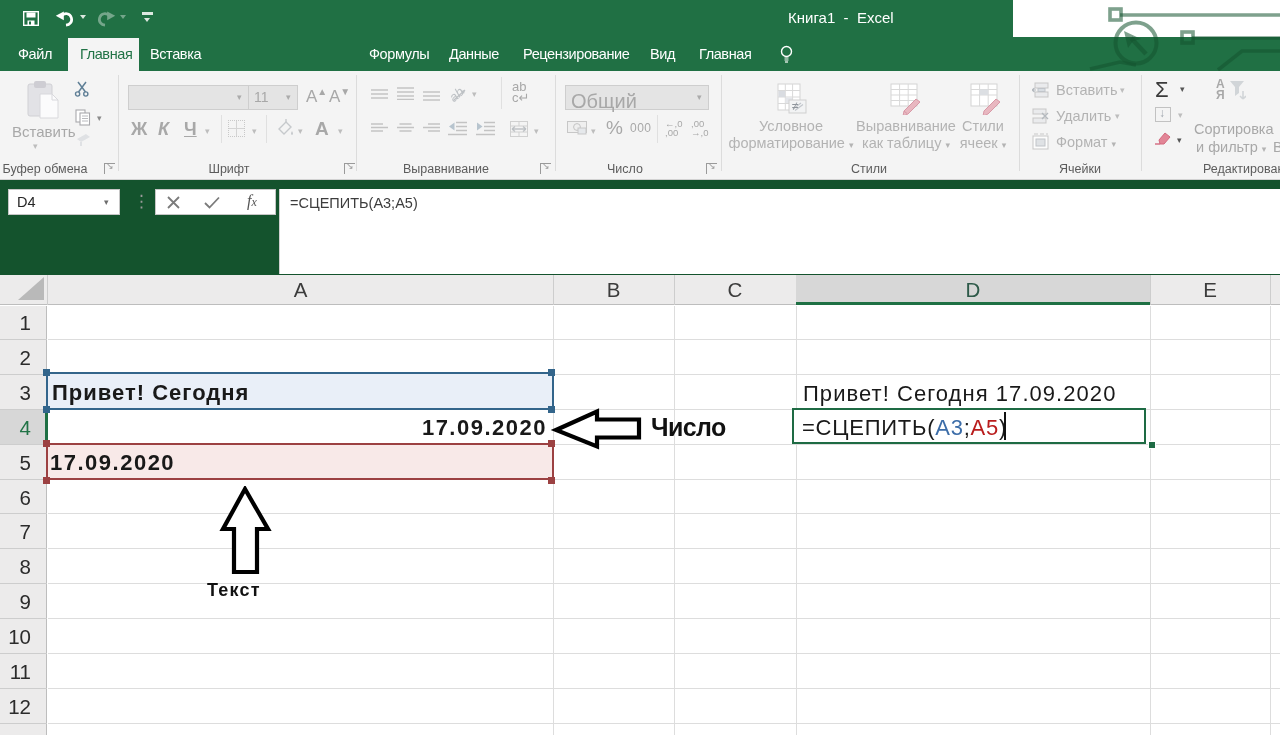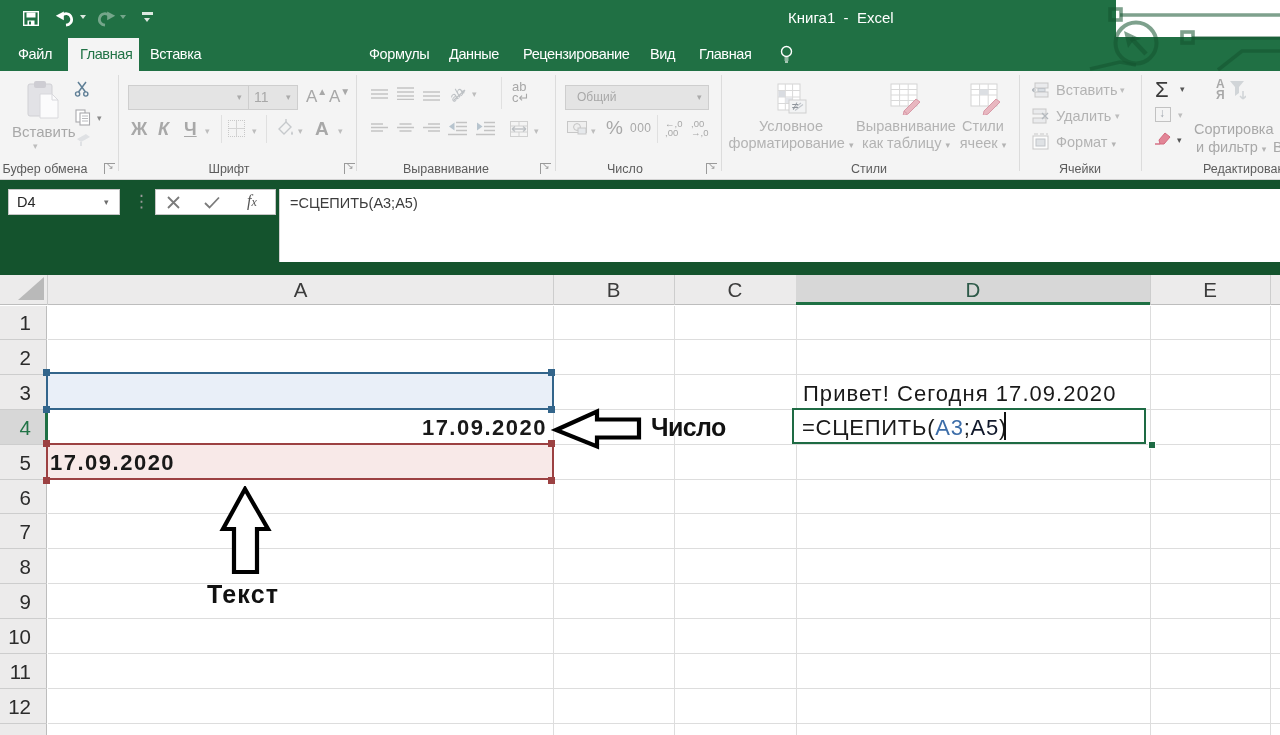--- a/index.html
+++ b/index.html
@@ -2,21 +2,21 @@
 <html><head>
 <meta charset="utf-8">
 <style>
 * { margin:0; padding:0; box-sizing:border-box; }
 html,body { width:1280px; height:735px; overflow:hidden; }
 body { font-family:"Liberation Sans", sans-serif; }
 #app { position:relative; width:1280px; height:735px; background:#fff; overflow:hidden; }
 .abs { position:absolute; }
 
 
-#titlebar { left:0; top:0; width:1116px; height:37px; background:#207044; }
+#titlebar { left:0; top:0; width:1013px; height:37px; background:#207044; }
 #tabrow { left:0; top:37px; width:1280px; height:34px; background:#207044; }
 .tab { position:absolute; top:0; height:34px; line-height:34px; color:#fff; font-size:14.5px; letter-spacing:-0.4px; }
 #tabsel { position:absolute; left:68px; top:1px; width:71px; height:33px; background:#f4f4f4; }
 #title-text { position:absolute; left:788px; top:9px; color:#fff; font-size:15px; }
 
 
 #ribbon { left:0; top:71px; width:1280px; height:109px; background:#f4f4f4; border-bottom:1px solid #d2d2d2; }
 .glabel { position:absolute; top:91px; font-size:12.5px; color:#5c5c5c; width:200px; text-align:center; }
 .gsep { position:absolute; top:4px; height:96px; width:1px; background:#dcdcdc; }
 .dlg { position:absolute; top:92px; width:11px; height:11px; border-top:1px solid #9a9a9a; border-left:1px solid #9a9a9a; }
@@ -206,21 +206,21 @@
       <rect x="0.5" y="0.5" width="17" height="15" fill="none" stroke="#b9b9b9"></rect>
       <path d="M0 5 h18 M0 11 h18 M9 0 v5 M9 11 v5" stroke="#b9b9b9"></path>
       <path d="M2 8 h14 M2 8 l3-2.5 M2 8 l3 2.5 M16 8 l-3 -2.5 M16 8 l-3 2.5" stroke="#9aa0a6" stroke-width="1.4" fill="none"></path>
     </svg>
     <div class="abs" style="left:534px;top:55px;font-size:9px;color:#bdbdbd">▾</div>
     <div class="glabel" style="left:346px">Выравнивание</div>
     <div class="dlg" style="left:540px"></div>
     <div class="gsep" style="left:555px"></div>
 
     <div class="abs" style="left:565px;top:14px;width:144px;height:25px;background:#e4e4e4;border:1px solid #cecece">
-      <div class="abs gtxt" style="left:11px;top:4px;font-size:12px">Общий</div>
+      <div class="abs gtxt" style="left:5px;top:4px;font-size:20px">Общий</div>
       <div class="abs" style="left:131px;top:6px;font-size:9px;color:#ababab">▾</div>
     </div>
 
     <svg class="abs" style="left:567px;top:48px;width:20px;height:16px;opacity:.7" viewBox="0 0 20 16">
       <rect x="0.5" y="2.5" width="19" height="11" fill="#eee" stroke="#b5b5b5"></rect>
       <circle cx="10" cy="8" r="3.4" fill="none" stroke="#b0b0b0"></circle>
       <rect x="11" y="9" width="8" height="6" fill="#dfe3e8" stroke="#b5b5b5"></rect>
     </svg>
     <div class="abs" style="left:591px;top:55px;font-size:9px;color:#bdbdbd">▾</div>
     <div class="abs gtxt" style="left:606px;top:46px;font-size:19px">%</div>
@@ -324,21 +324,21 @@
     <div class="abs" style="left:155px;top:9px;width:121px;height:26px;background:#fff;border:1px solid #c6c6c6">
       <svg class="abs" style="left:11px;top:6px;width:13px;height:13px" viewBox="0 0 13 13">
           <path d="M1 1 L12 12 M12 1 L1 12" stroke="#7b7b7b" stroke-width="1.8"></path>
         </svg>
       <svg class="abs" style="left:48px;top:6px;width:16px;height:13px" viewBox="0 0 16 13">
           <path d="M1 7 L5.5 11.5 L15 1.5" fill="none" stroke="#7b7b7b" stroke-width="1.8"></path>
         </svg>
       <div class="abs" style="left:91px;top:2px;font-family:'Liberation Serif',serif;font-style:italic;font-size:16px;color:#555">f<span style="font-size:12px">x</span></div>
     </div>
 
-    <div class="abs" style="left:279px;top:9px;width:1001px;height:73px;background:#fff;border-left:1px solid #d0d0d0">
+    <div class="abs" style="left:279px;top:9px;width:1001px;height:85px;background:#fff;border-left:1px solid #d0d0d0">
       <div class="abs" style="left:10px;top:6px;font-size:14.5px;color:#3d3d3d">=СЦЕПИТЬ(A3;A5)</div>
     </div>
   </div>
 
   <div class="abs" id="grid" style="left:0;top:275px;width:1280px;height:460px;background:#fff">
 
     <div class="abs" style="left:0;top:0;width:1280px;height:30px;background:#ecebeb;border-bottom:1px solid #bdbdbd"></div>
     <div class="abs" style="left:796px;top:0;width:354px;height:30px;background:#d7d7d7;border-bottom:3px solid #1e7044"></div>
     <svg class="abs" style="left:0;top:0;width:48px;height:30px" viewBox="0 0 48 30">
         <path d="M18 25 L44 2 L44 25 Z" fill="#b9b9b9"></path>
@@ -396,45 +396,46 @@
     <div class="abs hline" style="top:378px"></div>
     <div class="abs hline" style="top:413px"></div>
     <div class="abs hline" style="top:448px"></div>
     <div class="abs gvline" style="left:553px"></div>
     <div class="abs gvline" style="left:674px"></div>
     <div class="abs gvline" style="left:796px"></div>
     <div class="abs gvline" style="left:1150px"></div>
     <div class="abs gvline" style="left:1270px"></div>
 
     <div class="abs" style="left:46px;top:97px;width:508px;height:38px;background:#e9eff8;border:2px solid #33658b"></div>
+    <div class="abs" style="left:52px;top:105px;font-size:22px;letter-spacing:1px;font-weight:bold;color:#191919">Привет! Сегодня</div>
     <div class="abs hdl-b" style="left:43px;top:94px"></div>
     <div class="abs hdl-b" style="left:548px;top:94px"></div>
     <div class="abs hdl-b" style="left:43px;top:131px"></div>
     <div class="abs hdl-b" style="left:548px;top:131px"></div>
 
     <div class="abs" style="left:247px;top:140px;width:300px;text-align:right;font-size:22px;letter-spacing:1.5px;font-weight:bold;color:#191919">17.09.2020</div>
 
     <div class="abs" style="left:46px;top:168px;width:508px;height:37px;background:#f8e9e8;border:2px solid #9c4142"></div>
     <div class="abs" style="left:50px;top:175px;font-size:22px;letter-spacing:1.5px;font-weight:bold;color:#191919">17.09.2020</div>
     <div class="abs hdl-r" style="left:43px;top:165px"></div>
     <div class="abs hdl-r" style="left:548px;top:165px"></div>
     <div class="abs hdl-r" style="left:43px;top:202px"></div>
     <div class="abs hdl-r" style="left:548px;top:202px"></div>
 
     <div class="abs" style="left:803px;top:106px;font-size:22px;letter-spacing:1.05px;color:#191919">Привет! Сегодня 17.09.2020</div>
 
     <div class="abs" style="left:792px;top:133px;width:354px;height:36px;background:#fff;border:2px solid #1e6b44"></div>
-    <div class="abs" style="left:802px;top:140px;font-size:22px;letter-spacing:0.75px;color:#191919">=СЦЕПИТЬ(<span style="color:#3c6da8">A3</span>;<span style="color:#0f172a">A5</span>)</div>
+    <div class="abs" style="left:802px;top:140px;font-size:22px;letter-spacing:0.75px;color:#191919">=СЦЕПИТЬ(<span style="color:#3c6da8">A3</span>;<span style="color:#b91c1c">A5</span>)</div>
     <div class="abs" style="left:1004px;top:137px;width:2px;height:28px;background:#111"></div>
     <div class="abs" style="left:1148px;top:166px;width:8px;height:8px;background:#1e6b44;border:1px solid #fff"></div>
 
     <svg class="abs" style="left:550px;top:128px;width:95px;height:50px" viewBox="0 0 95 50">
       <path d="M6 27 L47 8.5 L47 16.5 L89 16.5 L89 34.5 L47 34.5 L47 43.5 Z" fill="#fff" stroke="#000" stroke-width="4.2" stroke-linejoin="miter"></path>
     </svg>
     <div class="abs" style="left:651px;top:138px;font-size:25px;letter-spacing:-0.6px;font-weight:bold;color:#111">Число</div>
 
     <svg class="abs" style="left:216px;top:211px;width:58px;height:90px" viewBox="0 0 58 90">
       <path d="M29 3 L52 43 L41 43 L41 86 L18 86 L18 43 L7 43 Z" fill="#fff" stroke="#000" stroke-width="4.2" stroke-linejoin="miter"></path>
     </svg>
-    <div class="abs" style="left:207px;top:305px;font-size:25px;letter-spacing:1.2px;font-weight:bold;color:#111">Текст</div>
+    <div class="abs" style="left:207px;top:305px;font-size:18px;letter-spacing:1.2px;font-weight:bold;color:#111">Текст</div>
   </div>
 
 </div>
 
 </body></html>

